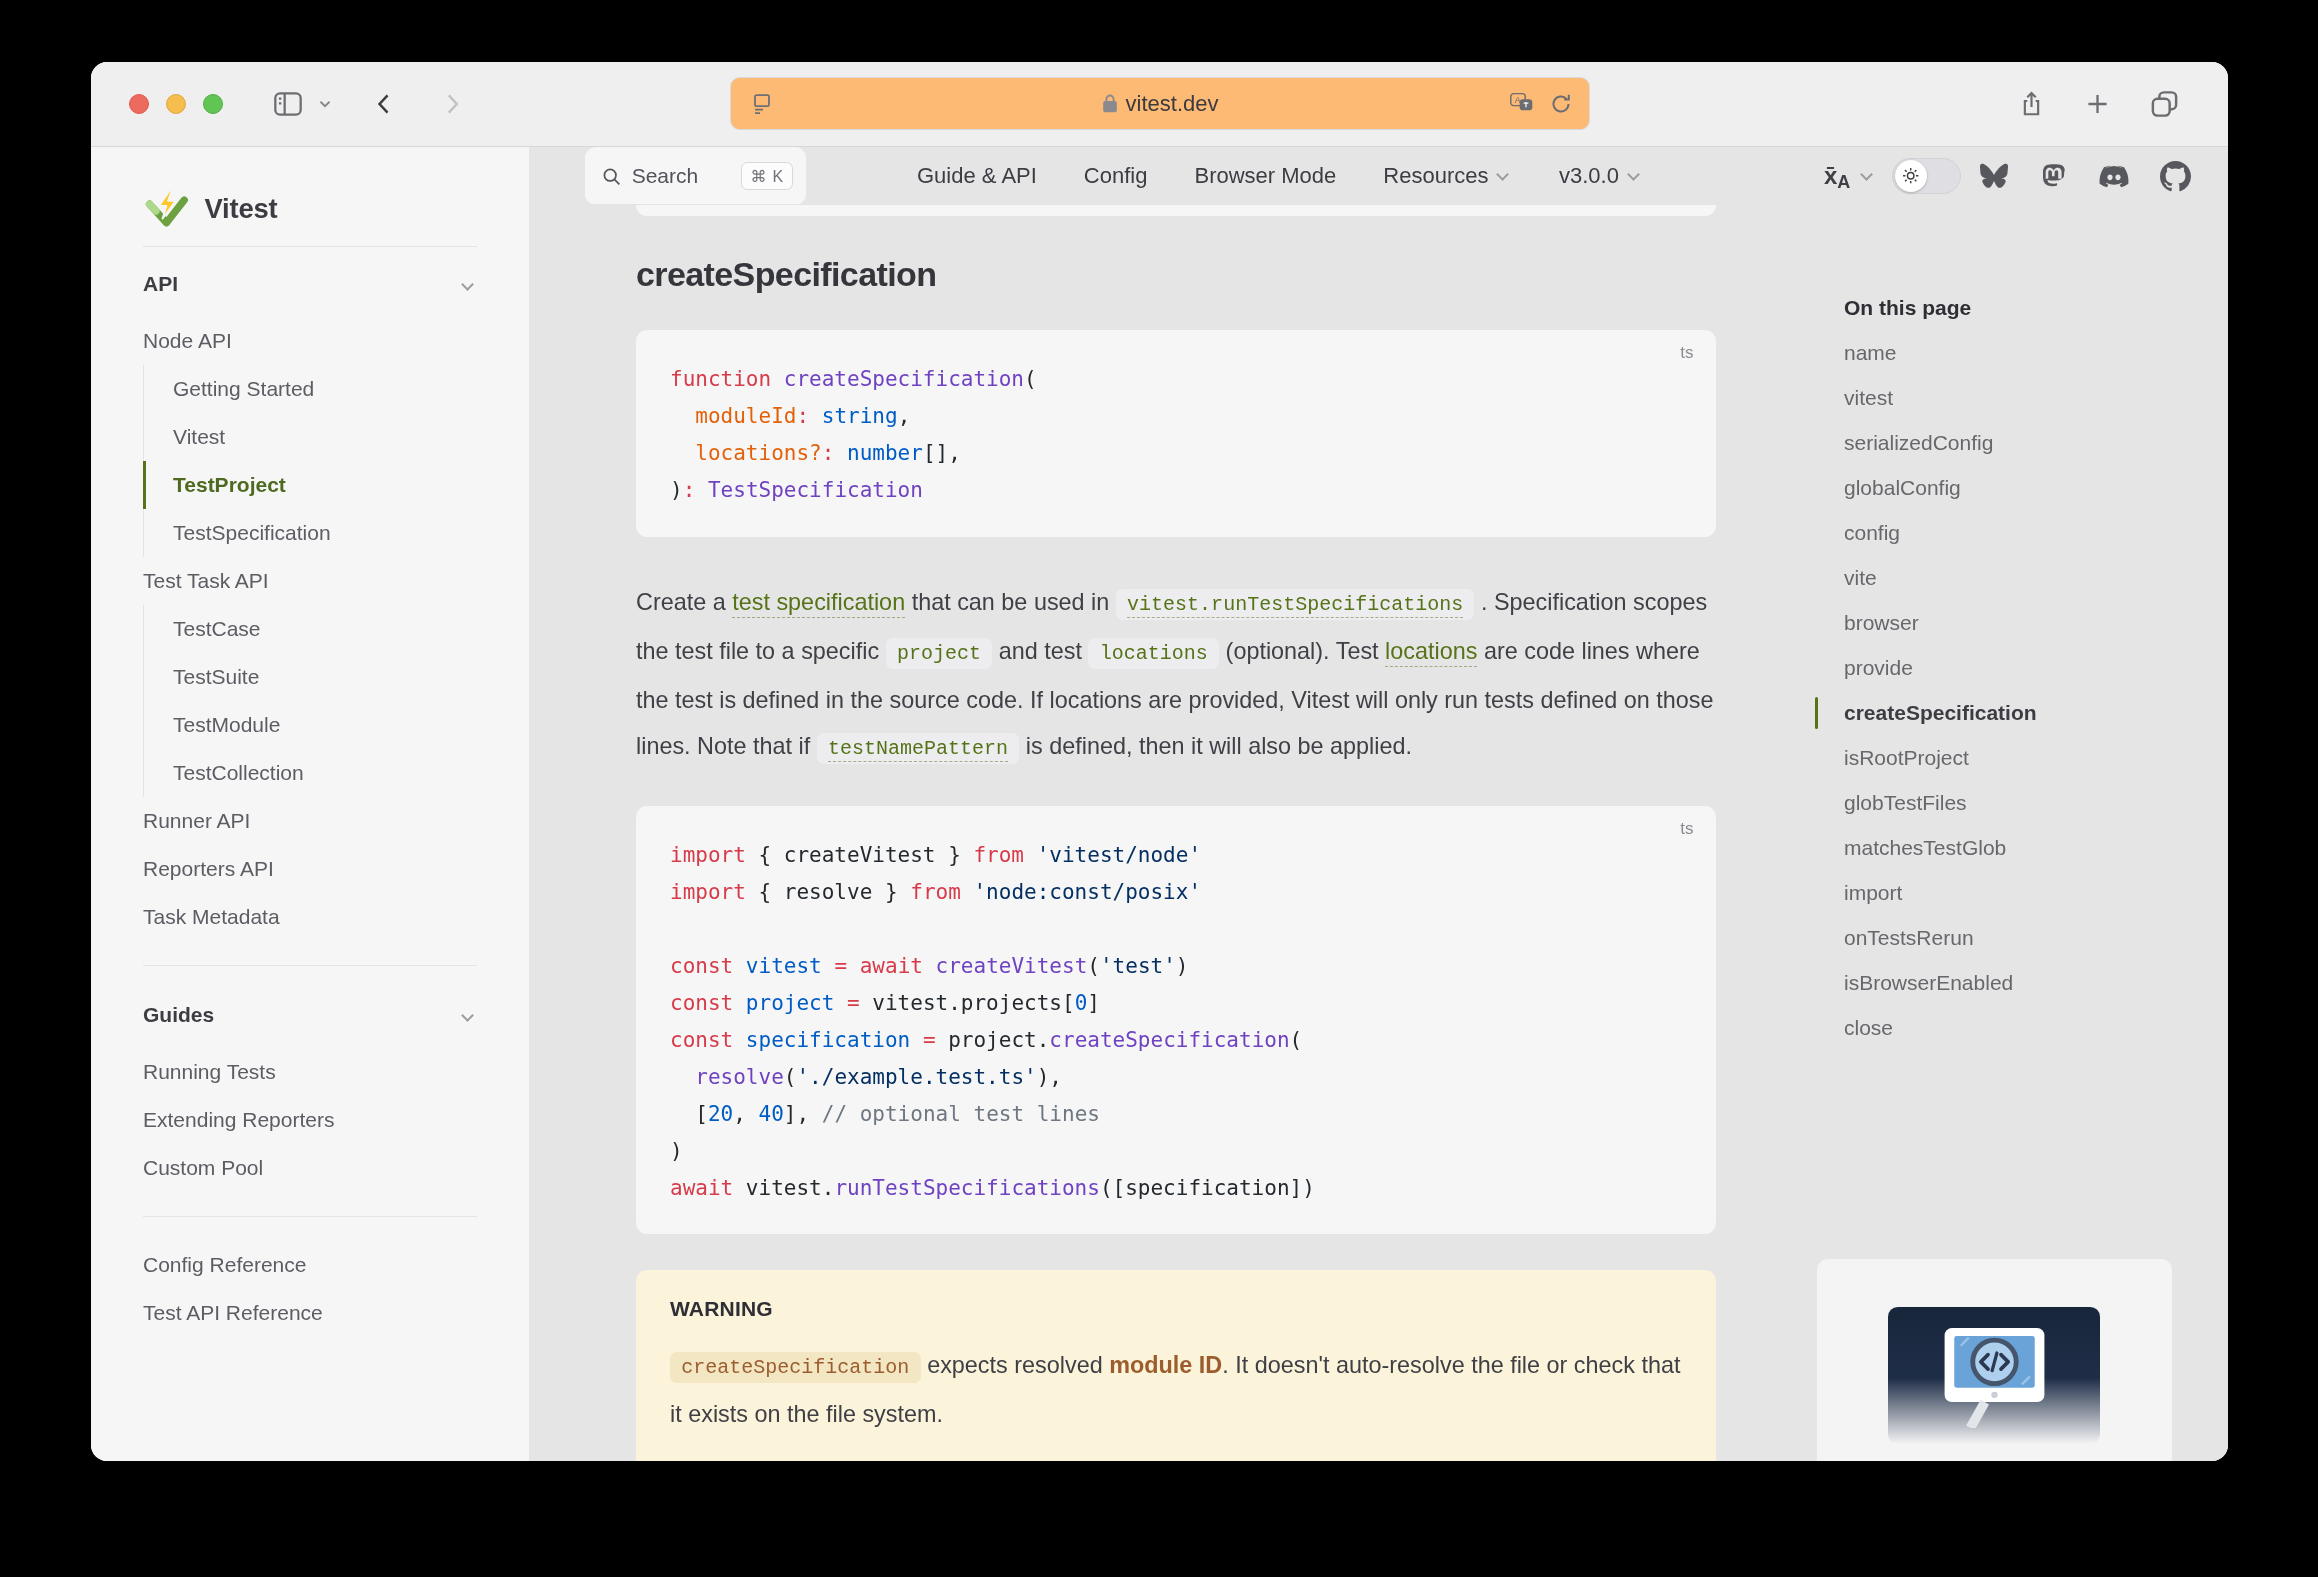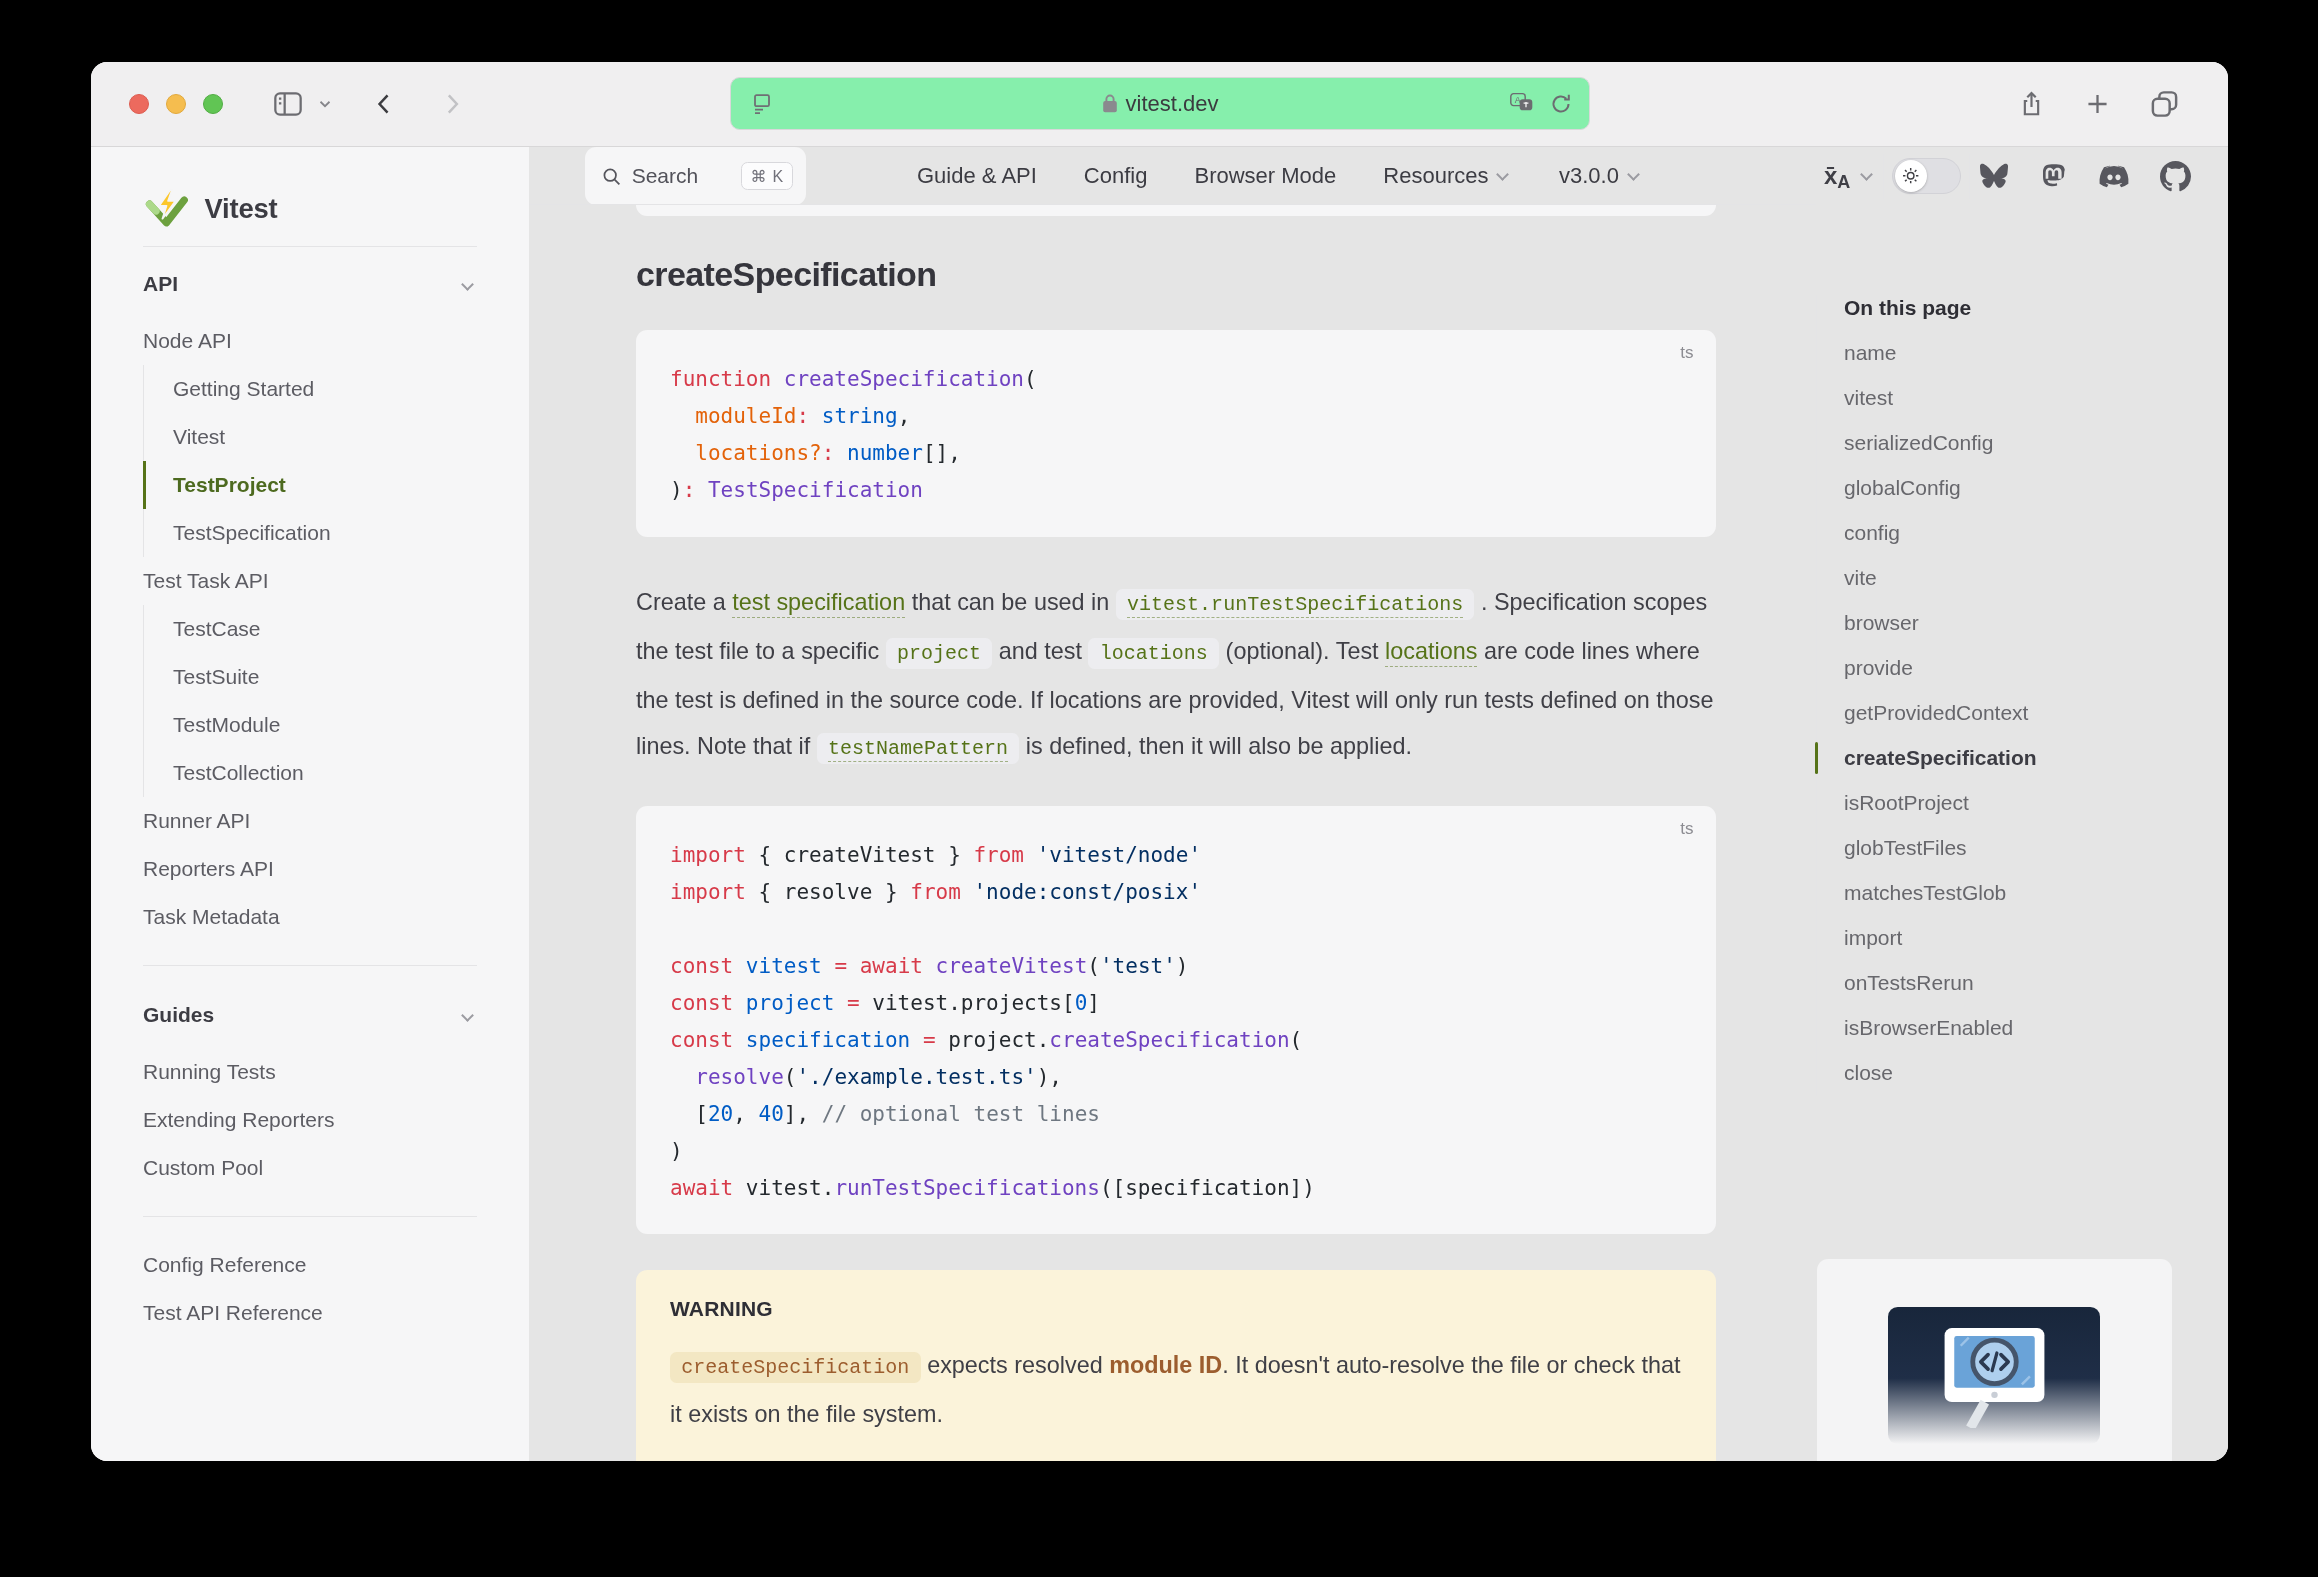--- a/index.html
+++ b/index.html
@@ -16,21 +16,21 @@
   .tl{width:20px;height:20px;border-radius:50%;}
   .tl.red{background:#ec6a5e;border:0.8px solid #dd5c50;}
   .tl.yellow{background:#f5bd4f;border:0.8px solid #e2a93c;}
   .tl.green{background:#61c554;border:0.8px solid #52ad44;}
   .tb-icon{display:flex;align-items:center;justify-content:center;color:#6c6c71;}
   .tb-icon svg{display:block;}
   .sidebar-toggle{margin-left:47px;}
   .tb-chev{margin-left:9.7px;color:#85858a;}
   .nav-back{margin-left:37px;color:#3c3c40;}
   .nav-fwd{margin-left:40px;color:#c2c2c5;}
-  .urlfield{position:absolute;left:639px;top:15.3px;width:860px;height:53px;background:#86efac;
+  .urlfield{position:absolute;left:639px;top:15.3px;width:860px;height:53px;background:#fdba74;
             border:0.8px solid #d9d8da;border-radius:9.7px;display:flex;align-items:center;}
   .url-reader{position:absolute;left:19.4px;color:#6f6f74;}
   .url-center{position:absolute;left:0;right:0;display:flex;align-items:center;justify-content:center;gap:8px;color:#3b3b3f;font-size:22px;}
   .url-lock{color:#8a8a8e;display:flex;}
   .url-right{position:absolute;right:16px;display:flex;align-items:center;gap:14.5px;color:#6f6f74;}
   .tb-right{margin-left:auto;margin-right:48px;display:flex;align-items:center;gap:37px;color:#69696e;}
 
   
   .wbody{display:flex;height:1314px;}
 
@@ -454,23 +454,20 @@
                   </a>
                   <a class="o-item">
                     <span>vite</span>
                   </a>
                   <a class="o-item">
                     <span>browser</span>
                   </a>
                   <a class="o-item">
                     <span>provide</span>
                   </a>
-                  <a class="o-item">
-                    <span>getProvidedContext</span>
-                  </a>
                   <a class="o-item active">
                     <span>createSpecification</span>
                   </a>
                   <a class="o-item">
                     <span>isRootProject</span>
                   </a>
                   <a class="o-item">
                     <span>globTestFiles</span>
                   </a>
                   <a class="o-item">

